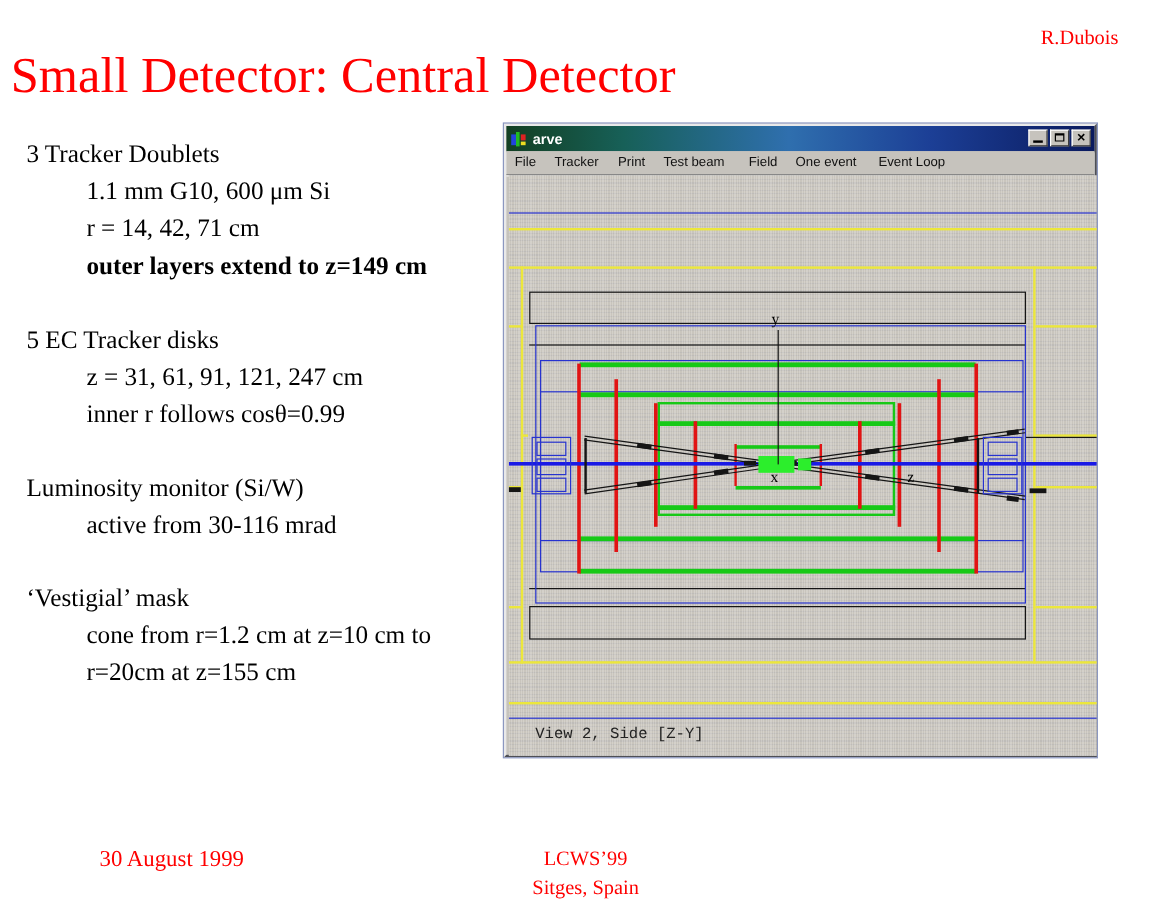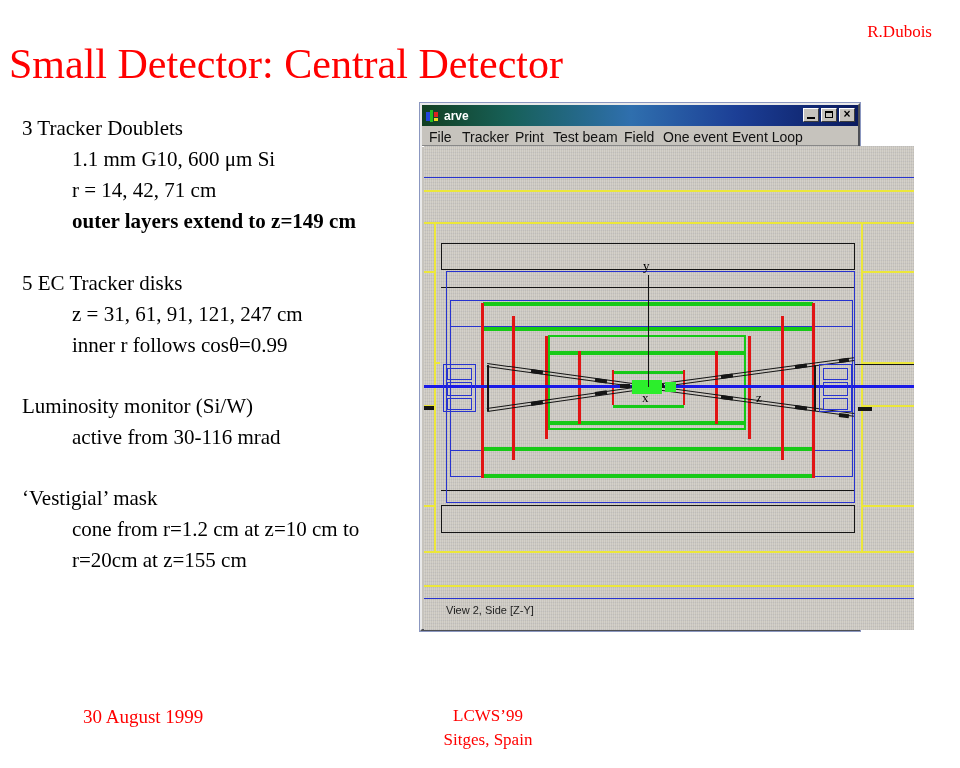--- a/index.html
+++ b/index.html
@@ -9,50 +9,50 @@
   
   .author{position:absolute;top:22px;right:28px;font-size:17px;color:var(--red);}
   .slide-title{position:absolute;top:40px;left:9px;font-size:42px;color:var(--red);white-space:nowrap;}
   .b-head{position:absolute;left:22px;font-size:21px;color:#000;white-space:nowrap;}
   .b-sub{position:absolute;left:72px;font-size:21px;color:#000;white-space:nowrap;}
   .bold{font-weight:bold;}
   .foot{position:absolute;font-size:19px;color:var(--red);white-space:nowrap;}
   .foot-center{position:absolute;left:360px;width:256px;text-align:center;font-size:17px;color:var(--red);}
 
   
-  #window{position:absolute;left:420px;top:103px;width:440px;height:528px;
+  #window{position:absolute;left:420px;top:103px;width:494px;height:528px;
           background:#c6c3bd;box-sizing:border-box;
           border:2px solid;border-color:#e9e9e9 #4d4f55 #4d4f55 #e9e9e9;
           outline:1px solid #8b97c0;
           font-family:"Liberation Sans","DejaVu Sans",sans-serif;}
   #titlebar{position:relative;height:21px;margin:0;display:flex;align-items:center;
             padding-left:3px;
             background:linear-gradient(90deg,#123f22 0%,#176058 20%,#2f6fae 48%,#1c3f96 72%,#0a1a5e 100%);}
   #titlebar .title{color:#fff;font-size:12px;font-weight:bold;margin-left:5px;}
   .winbtns{position:absolute;right:3px;top:3px;display:flex;gap:2px;}
   .wbtn{width:16px;height:14px;background:#c6c3bd;position:relative;box-sizing:border-box;
         border:1px solid;border-color:#ffffff #3c3c3c #3c3c3c #ffffff;}
   .btn-min::after{content:"";position:absolute;left:3px;bottom:2px;width:8px;height:2px;background:#000;}
   .btn-max::after{content:"";position:absolute;left:3px;top:2px;width:8px;height:7px;box-sizing:border-box;
                   border:1px solid #000;border-top-width:2px;}
   .btn-close::after{content:"\00d7";position:absolute;left:0;top:-2px;width:14px;text-align:center;
                     font-size:12px;font-weight:bold;color:#000;}
   #menubar{position:relative;height:19px;background:#c6c3bd;border-bottom:1px solid #888;
            box-shadow:0 1px 0 #fff;}
-  .menu-item{position:absolute;top:3px;font-size:14px;color:#111;white-space:nowrap;}
+  .menu-item{position:absolute;top:3px;font-size:11px;color:#111;white-space:nowrap;}
 
   #canvas{position:relative;margin:0 2px;width:490px;height:484px;overflow:hidden;
           background-color:#c9c5bd;
           background-image:repeating-linear-gradient(90deg,rgba(255,255,255,.20) 0 1px,rgba(0,0,0,0) 1px 2px),
                            repeating-linear-gradient(0deg,rgba(120,128,150,.13) 0 1px,rgba(0,0,0,0) 1px 3px);}
   #diagram div{position:absolute;}
   .axis-label{position:absolute;font-family:"Liberation Serif","DejaVu Serif",serif;
               font-size:13px;color:#000;}
-  #status{position:absolute;left:22px;top:458px;font-size:11px;color:#222;
-          font-family:Liberation Sans, sans-serif;}
+  #status{position:absolute;left:22px;top:458px;font-size:13px;color:#222;
+          font-family:Liberation Mono, monospace;}
 </style>
 </head>
 <body>
 
 <div class="author">R.Dubois</div>
 <div class="slide-title">Small Detector: Central Detector</div>
 
 <div class="b-head" style="top:116px">3 Tracker Doublets</div>
 <div class="b-sub" style="top:147px">1.1 mm G10, 600 μm Si</div>
 <div class="b-sub" style="top:178px">r = 14, 42, 71 cm</div>

